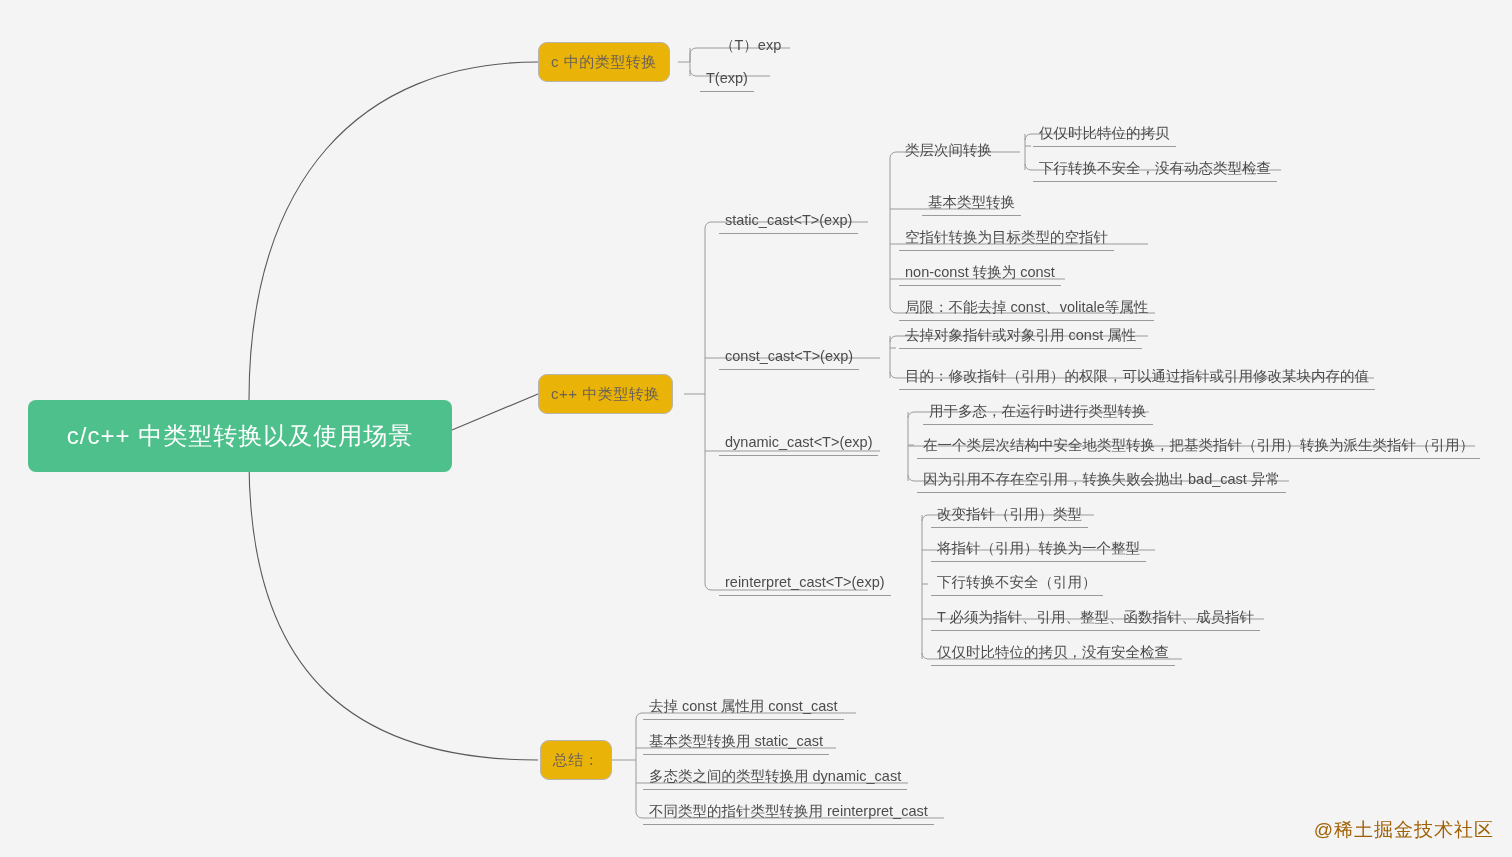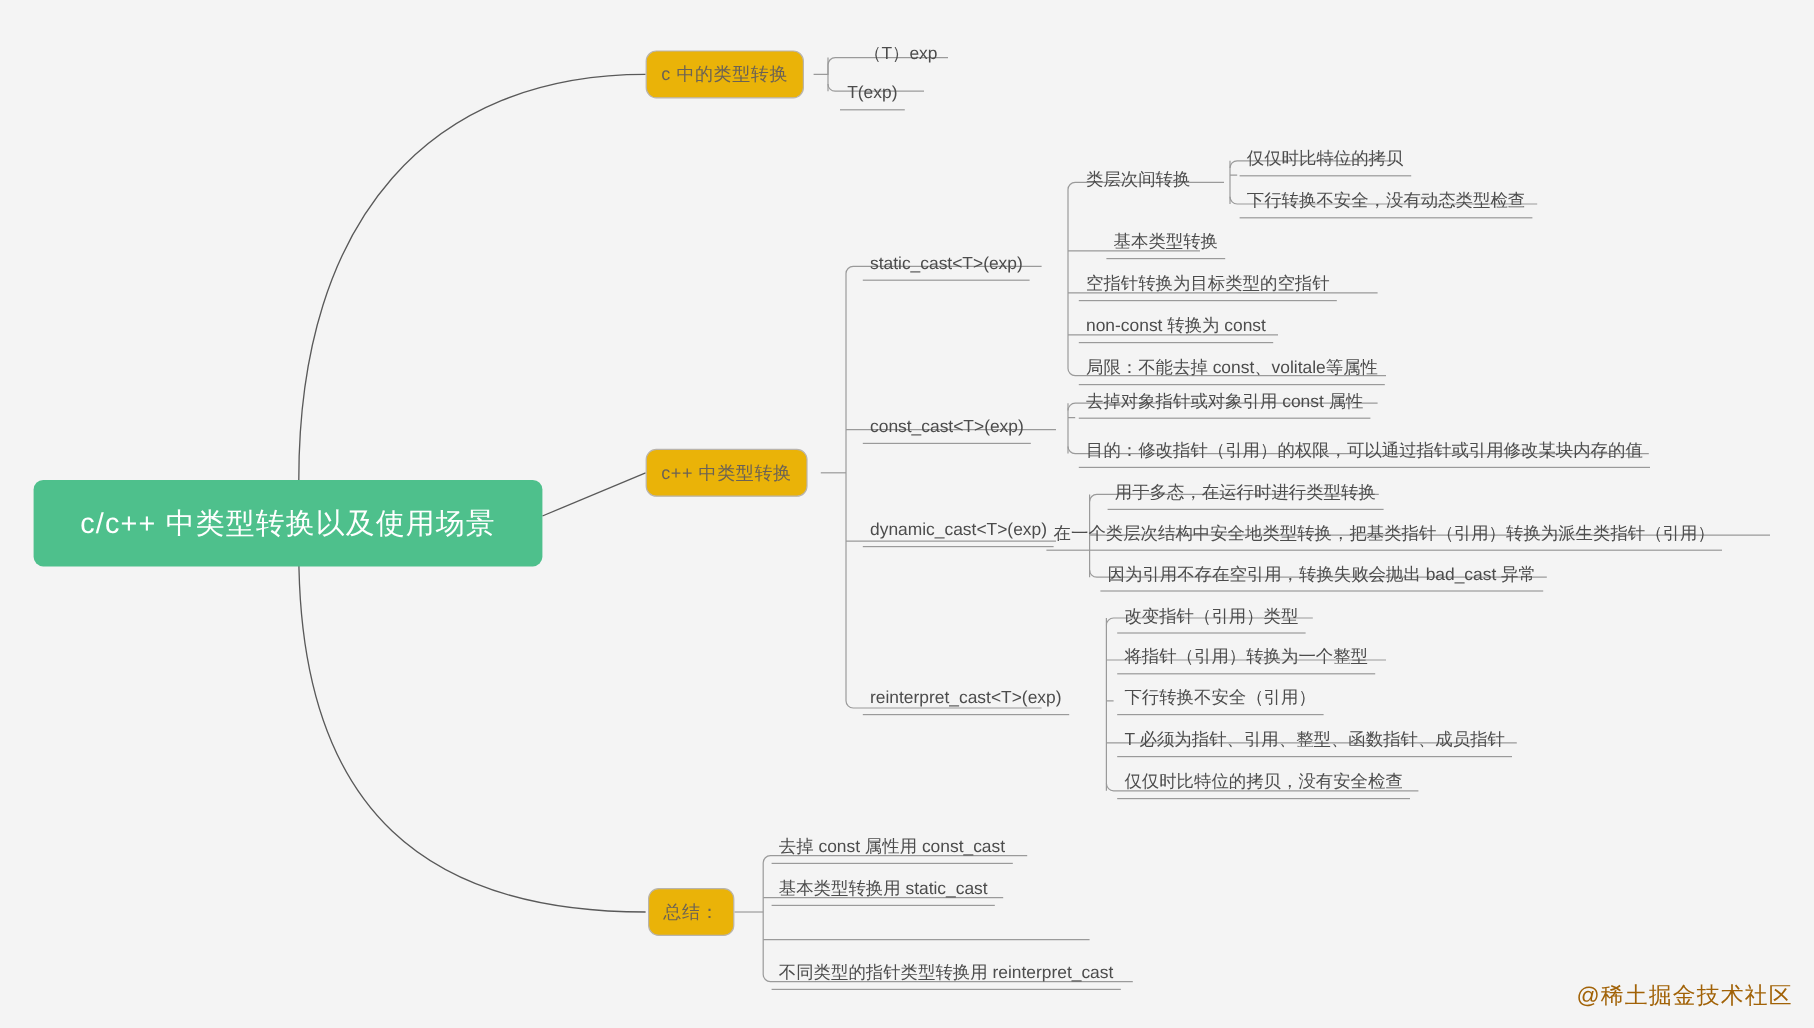--- a/index.html
+++ b/index.html
@@ -169,32 +169,33 @@
   <div class="leaf u" style="left:899px; top:227px;">空指针转换为目标类型的空指针</div>
   <div class="leaf u" style="left:899px; top:262px;">non-const 转换为 const</div>
   <div class="leaf u" style="left:899px; top:297px;">局限：不能去掉 const、volitale等属性</div>
 
   <div class="leaf u" style="left:719px; top:346px;">const_cast&lt;T&gt;(exp)</div>
   <div class="leaf u" style="left:899px; top:366px;">目的：修改指针（引用）的权限，可以通过指针或引用修改某块内存的值</div>
   <div class="leaf u" style="left:899px; top:325px;">去掉对象指针或对象引用 const 属性</div>
 
   <div class="leaf u" style="left:719px; top:432px;">dynamic_cast&lt;T&gt;(exp)</div>
   <div class="leaf u" style="left:923px; top:401px;">用于多态，在运行时进行类型转换</div>
-  <div class="leaf u" style="left:872px; top:435px;">在一个类层次结构中安全地类型转换，把基类指针（引用）转换为派生类指针（引用）</div>
+  <div class="leaf u" style="left:917px; top:435px;">在一个类层次结构中安全地类型转换，把基类指针（引用）转换为派生类指针（引用）</div>
   <div class="leaf u" style="left:917px; top:469px;">因为引用不存在空引用，转换失败会抛出 bad_cast 异常</div>
 
   <div class="leaf u" style="left:719px; top:572px;">reinterpret_cast&lt;T&gt;(exp)</div>
   <div class="leaf u" style="left:931px; top:504px;">改变指针（引用）类型</div>
   <div class="leaf u" style="left:931px; top:538px;">将指针（引用）转换为一个整型</div>
   <div class="leaf u" style="left:931px; top:572px;">下行转换不安全（引用）</div>
   <div class="leaf u" style="left:931px; top:607px;">T 必须为指针、引用、整型、函数指针、成员指针</div>
   <div class="leaf u" style="left:931px; top:642px;">仅仅时比特位的拷贝，没有安全检查</div>
 
   <div class="box-node" style="left:540px; top:740px; width:72px; padding:0;">
     <span class="box-label">总结：</span>
   </div>
   <div class="leaf u" style="left:643px; top:696px;">去掉 const 属性用 const_cast</div>
   <div class="leaf u" style="left:643px; top:731px;">基本类型转换用 static_cast</div>
+  <div class="leaf u" style="left:643px; top:766px;">多态类之间的类型转换用 dynamic_cast</div>
   <div class="leaf u" style="left:643px; top:801px;">不同类型的指针类型转换用 reinterpret_cast</div>
 
   <div class="watermark">@稀土掘金技术社区</div>
 
 </div>
 
 </body></html>

